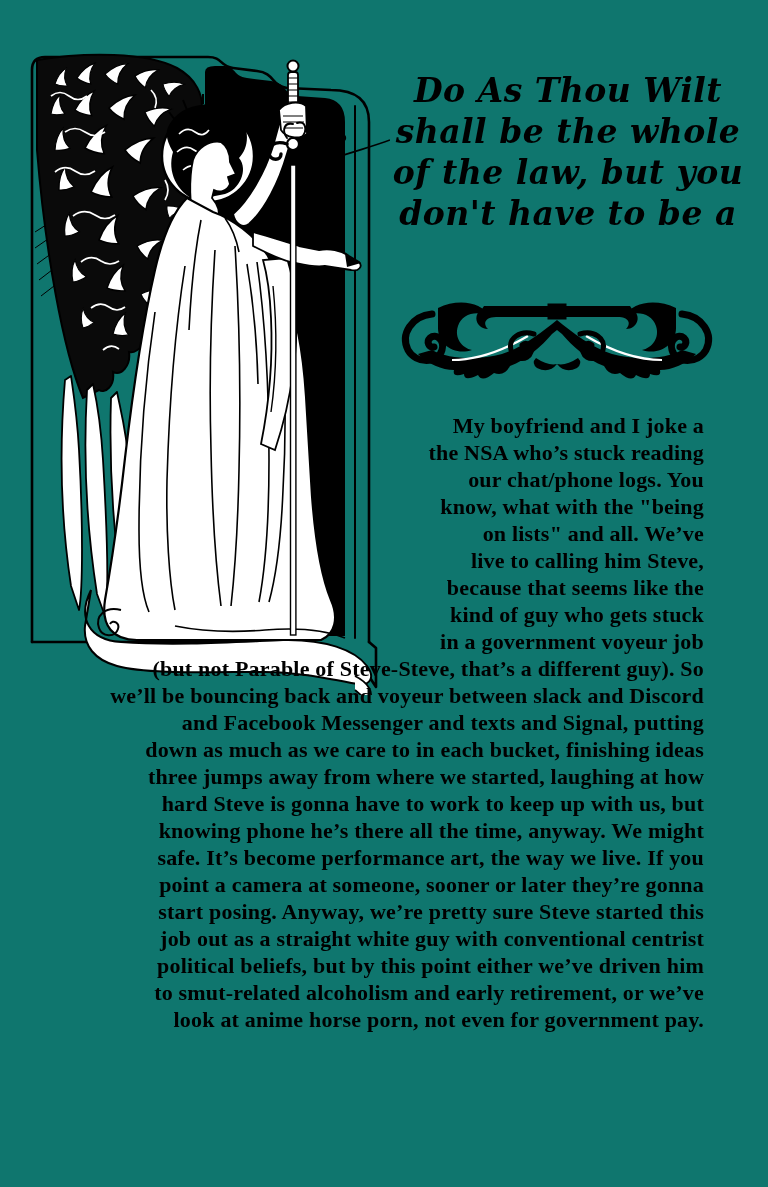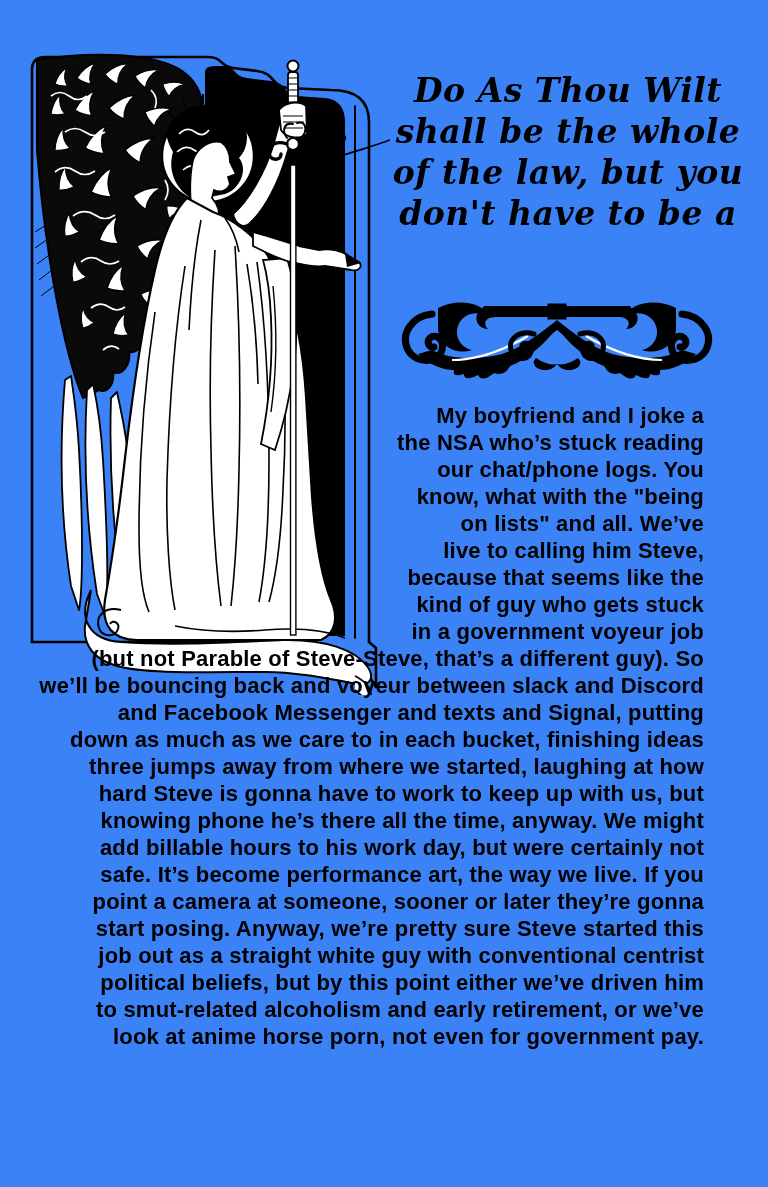--- a/index.html
+++ b/index.html
@@ -1,37 +1,37 @@
 <!DOCTYPE html>
 <html><head>
 <meta charset="utf-8">
 <style>
   html,body{margin:0;padding:0;background:#ffffff;}
   .page{
-    position:relative;width:768px;height:1187px;background:#3b82f6;
+    position:relative;width:768px;height:1187px;background:#0f766e;
     color:#000000;overflow:hidden;
     font-family:"Liberation Serif", serif;
   }
   
   .illus{position:absolute;left:25px;top:50px;width:365px;height:645px;}
   
   .heading{
     position:absolute;left:378px;top:70px;width:380px;
     text-align:center;
     font-family:"DejaVu Serif", serif;
     font-style:italic;font-weight:700;
     font-size:33px;line-height:41px;letter-spacing:.5px;
     color:#000;
   }
   
   .ornament{position:absolute;left:392px;top:298px;width:330px;height:88px;}
   
   .bodytext{
-    position:absolute;left:32px;top:402px;width:672px;
-    font-family:Liberation Sans, sans-serif;
+    position:absolute;left:32px;top:412px;width:672px;
+    font-family:Liberation Serif, serif;
     font-weight:700;font-size:22px;line-height:27px;
     text-align:right;color:#000;
     letter-spacing:.2px;
   }
   .bodytext .line{white-space:nowrap;}
   svg{display:block;}
   .ink{stroke:#000;fill:none;}
 </style>
 </head>
 <body>
@@ -213,21 +213,20 @@
     <div class="line">because that seems like the</div>
     <div class="line">kind of guy who gets stuck</div>
     <div class="line">in a government voyeur job</div>
     <div class="line">(but not Parable of Steve-Steve, that’s a different guy). So</div>
     <div class="line">we’ll be bouncing back and voyeur between slack and Discord</div>
     <div class="line">and Facebook Messenger and texts and Signal, putting</div>
     <div class="line">down as much as we care to in each bucket, finishing ideas</div>
     <div class="line">three jumps away from where we started, laughing at how</div>
     <div class="line">hard Steve is gonna have to work to keep up with us, but</div>
     <div class="line">knowing phone he’s there all the time, anyway. We might</div>
-    <div class="line">add billable hours to his work day, but were certainly not</div>
     <div class="line">safe. It’s become performance art, the way we live. If you</div>
     <div class="line">point a camera at someone, sooner or later they’re gonna</div>
     <div class="line">start posing. Anyway, we’re pretty sure Steve started this</div>
     <div class="line">job out as a straight white guy with conventional centrist</div>
     <div class="line">political beliefs, but by this point either we’ve driven him</div>
     <div class="line">to smut-related alcoholism and early retirement, or we’ve</div>
     <div class="line">look at anime horse porn, not even for government pay.</div>
   </div>
 
 </div>

